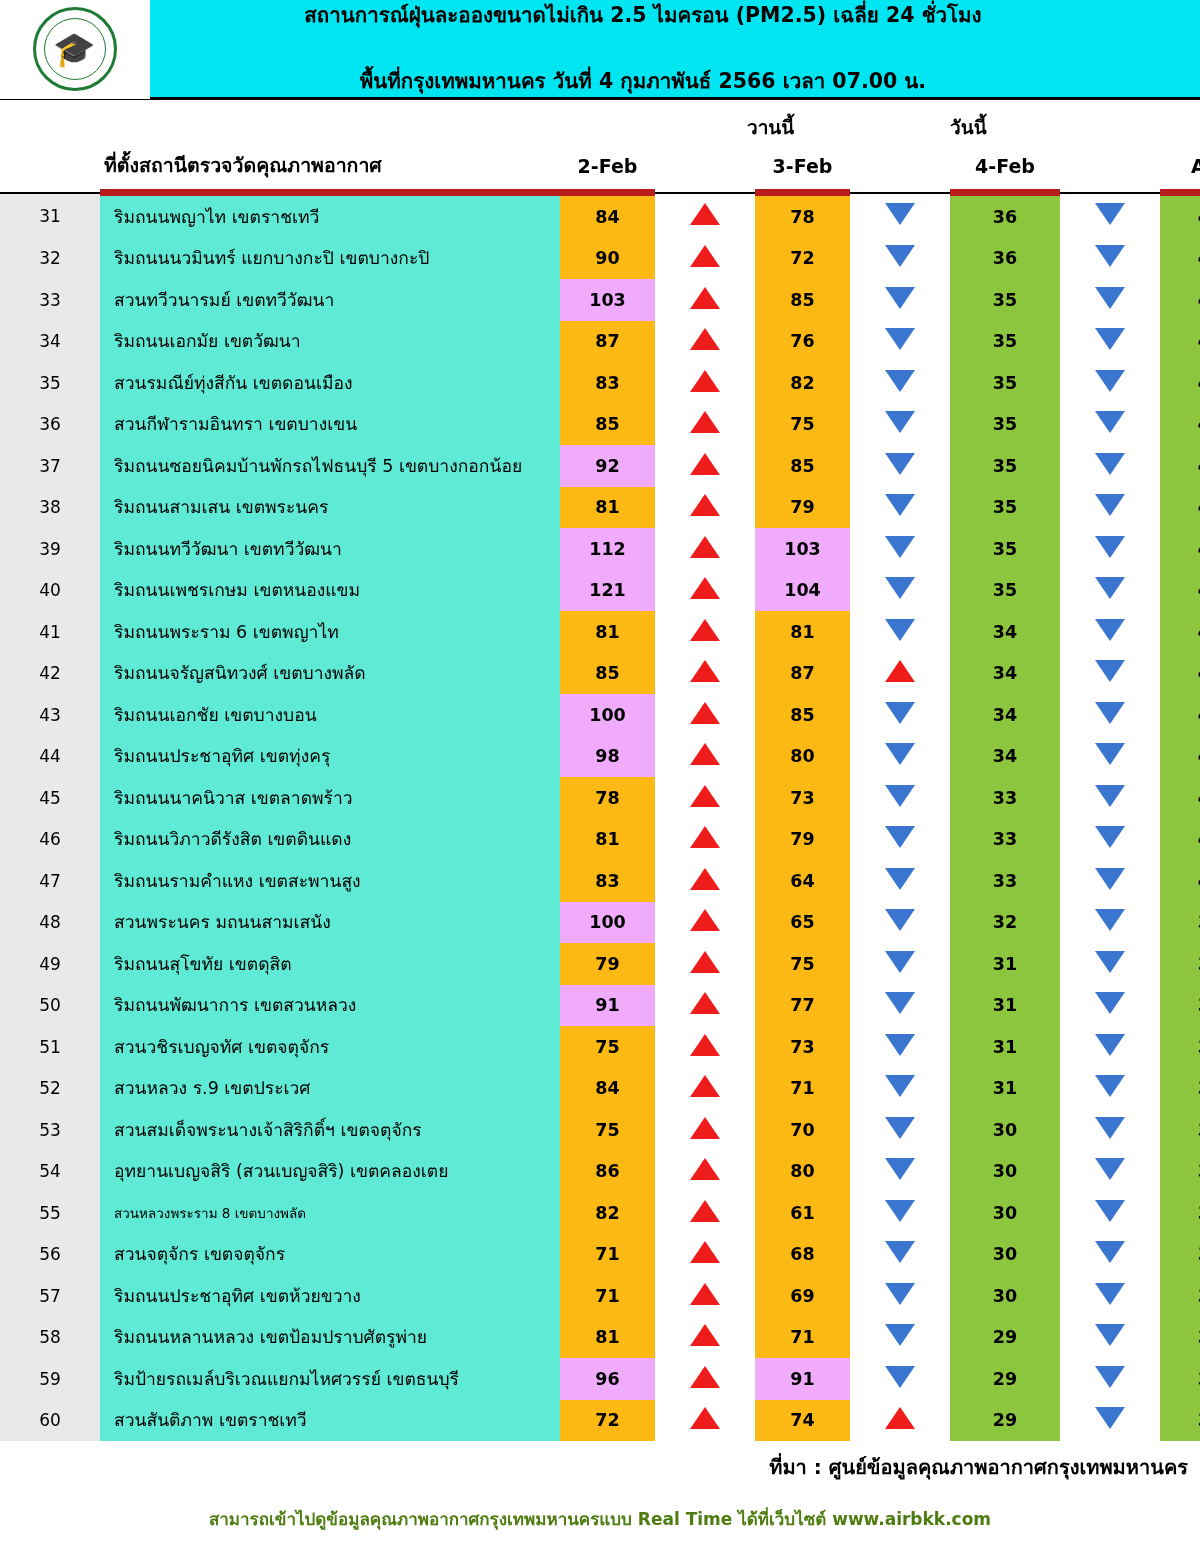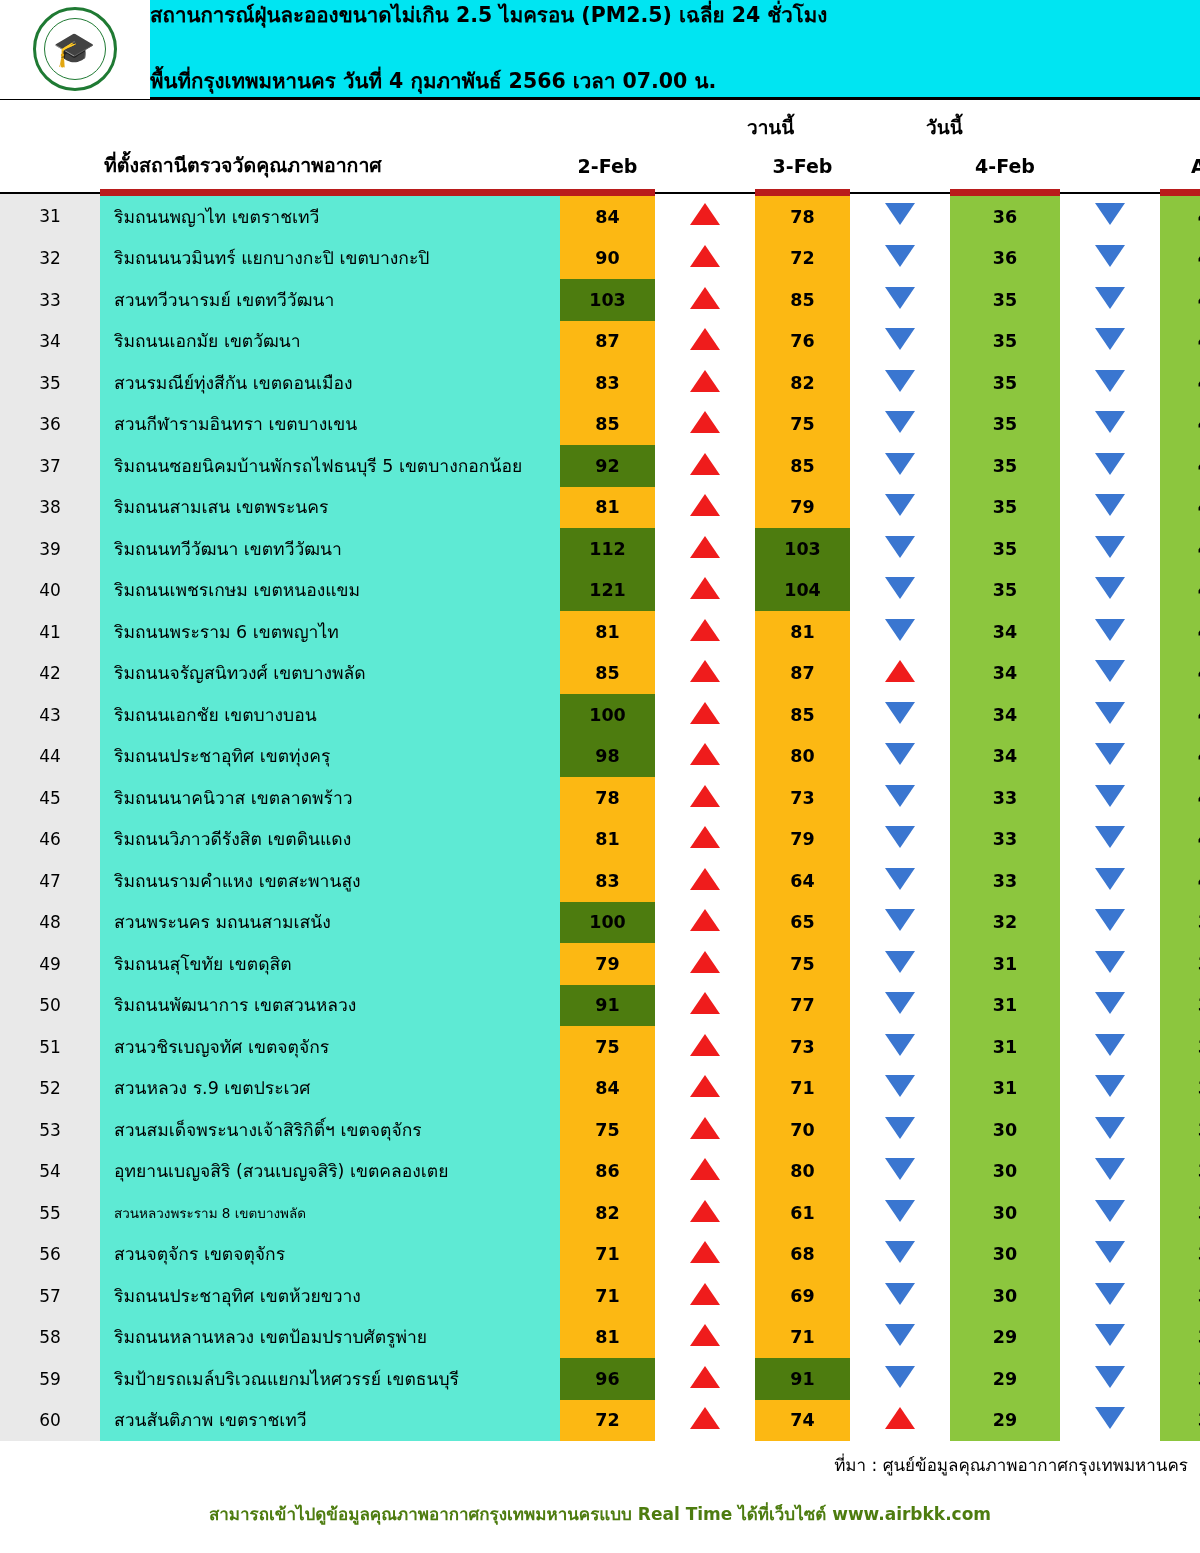--- a/index.html
+++ b/index.html
@@ -55,21 +55,21 @@
     align-items: center;
     justify-content: center;
   }
   .logo-fig {
     font-size: 34px;
     color: #1f7a33;
     line-height: 1;
   }
   .header-titles {
     flex: 1;
-    text-align: left;
+    text-align: center;
     padding-right: 64px;
   }
   .header-line1 {
     font-size: 20.5px;
     font-weight: bold;
     line-height: 1.5;
     color: #000;
   }
   .header-line2 {
     font-size: 20.5px;
@@ -84,21 +84,21 @@
     height: 46px;
     position: relative;
   }
   .subhead .lbl {
     position: absolute;
     font-size: 19px;
     font-weight: bold;
     top: 12px;
   }
   .lbl-yesterday { left: 747px; }
-  .lbl-today { left: 926px; }
+  .lbl-today { left: 950px; }
 
   table {
     border-collapse: collapse;
     width: 1200px;
     table-layout: fixed;
   }
   col.c-no     { width: 100px; }
   col.c-name   { width: 460px; }
   col.c-d1     { width: 95px; }
   col.c-a1     { width: 100px; }
@@ -137,21 +137,21 @@
     background: #5eead4;
     text-align: left;
     padding-left: 14px;
     font-size: 17.5px;
   }
   td.name.small { font-size: 13.5px; }
   td.val { font-weight: bold; font-size: 17.5px; }
   td.arrow { background: #ffffff; }
 
   .bg-orange { background: #fcb813; }
-  .bg-red    { background: #4d7c0f; }
+  .bg-red    { background: #f0abfc; }
   .bg-green  { background: #8cc63e; }
 
   .tri-up {
     display: inline-block;
     width: 0; height: 0;
     border-left: 15px solid transparent;
     border-right: 15px solid transparent;
     border-bottom: 22px solid #ef1c1c;
   }
   .tri-down {
@@ -161,23 +161,23 @@
     border-right: 15px solid transparent;
     border-top: 22px solid #3a76d0;
   }
 
   
   .footer {
     padding-top: 10px;
   }
   .footer-source {
     text-align: right;
-    font-size: 17px;
+    font-size: 20px;
     padding-right: 12px;
-    font-weight: normal;
+    font-weight: bold;
     color: #000;
   }
   .footer-note {
     text-align: center;
     font-size: 17px;
     padding-top: 22px;
     font-weight: bold;
     color: #4d7c0f;
   }
 </style>

